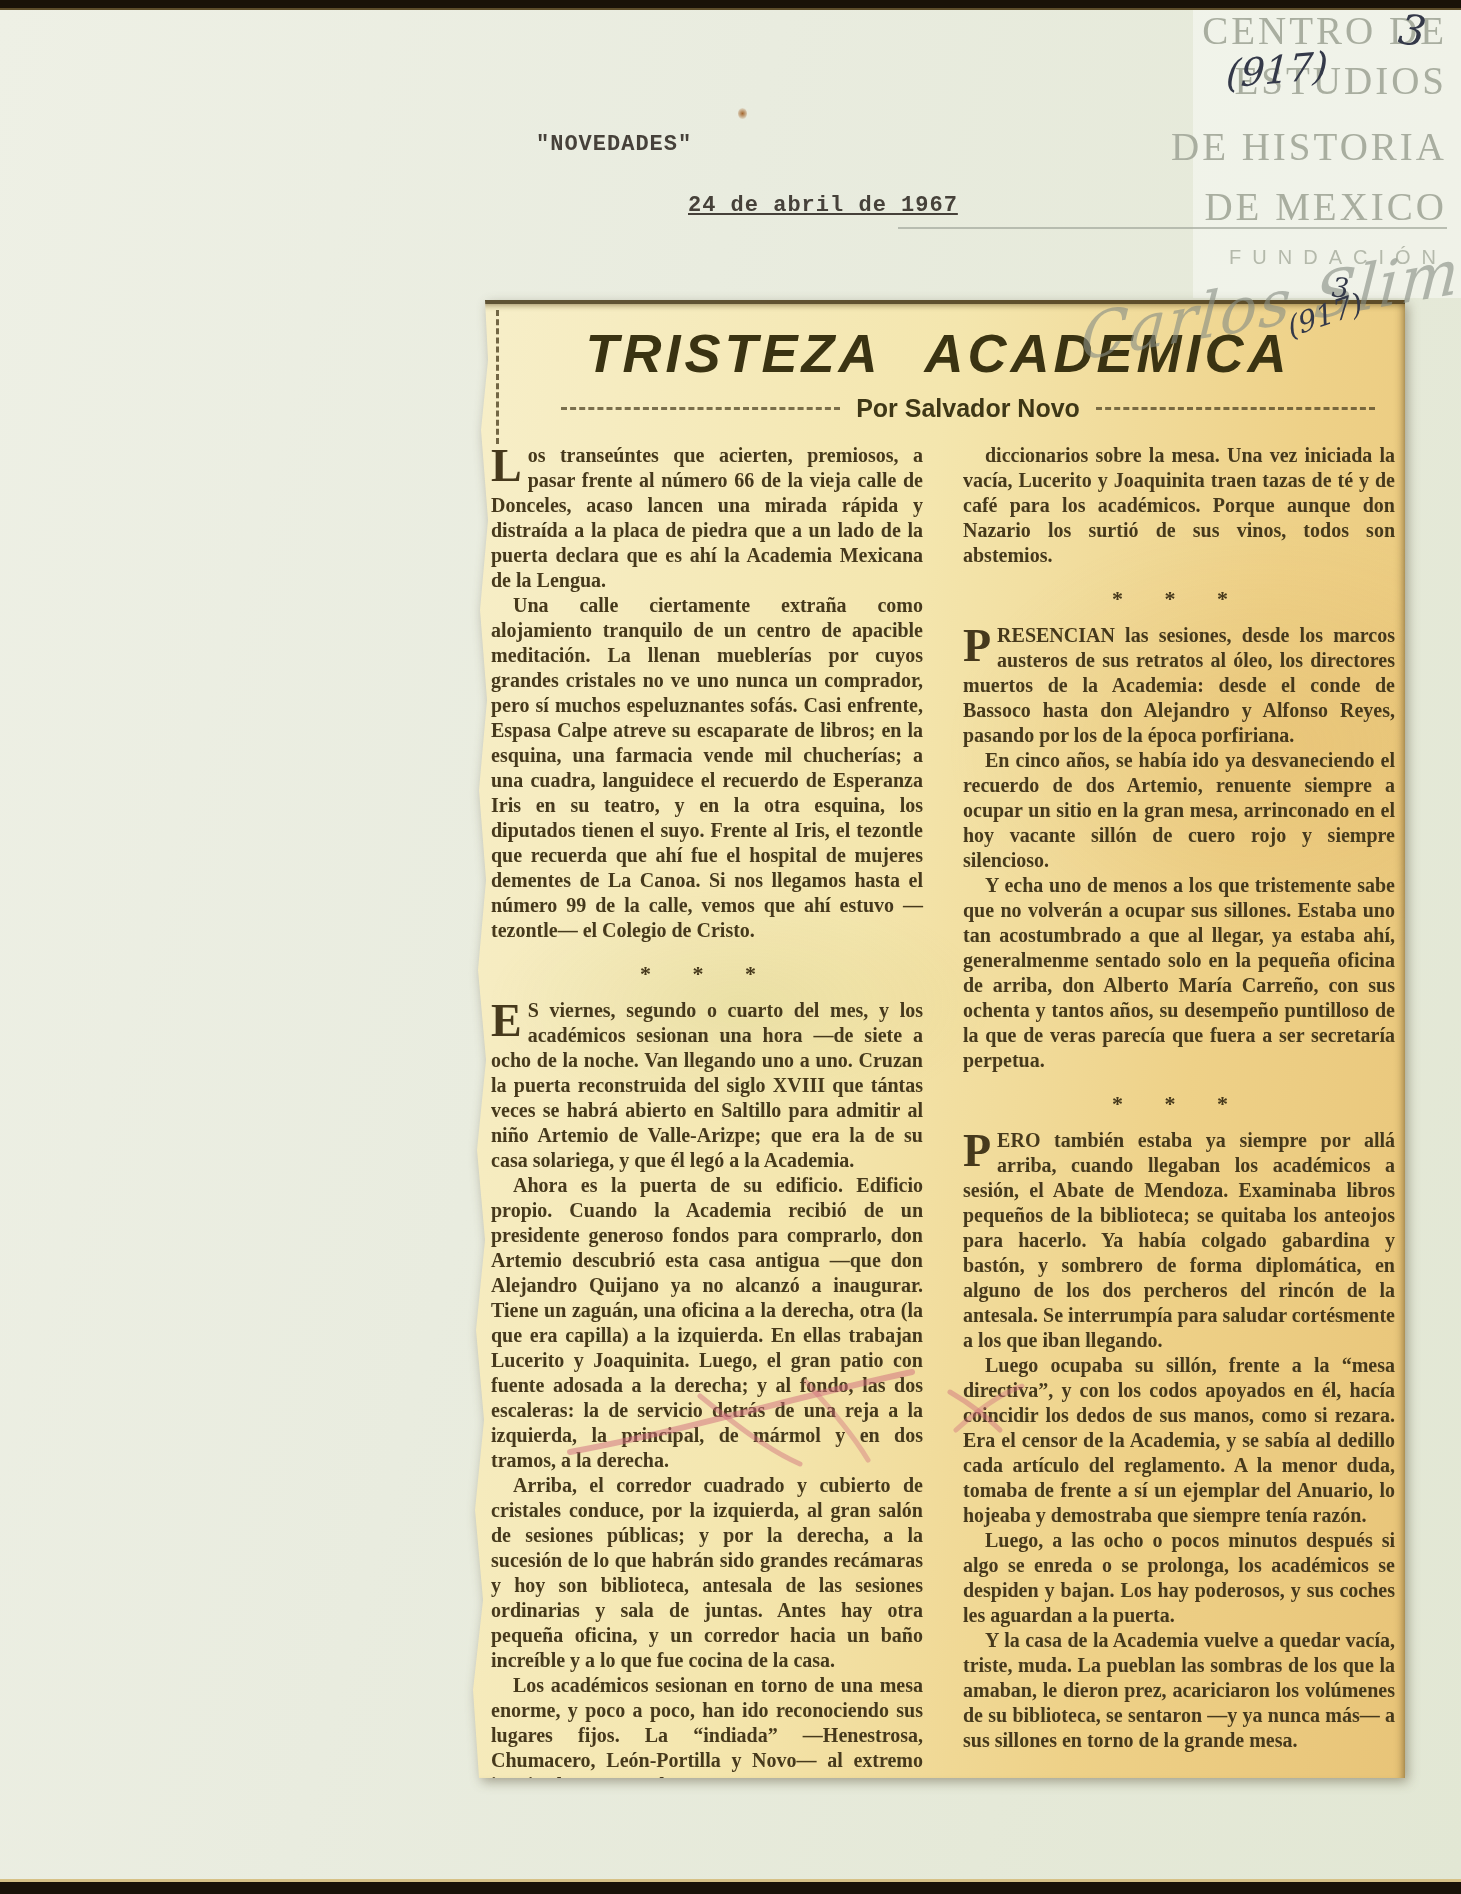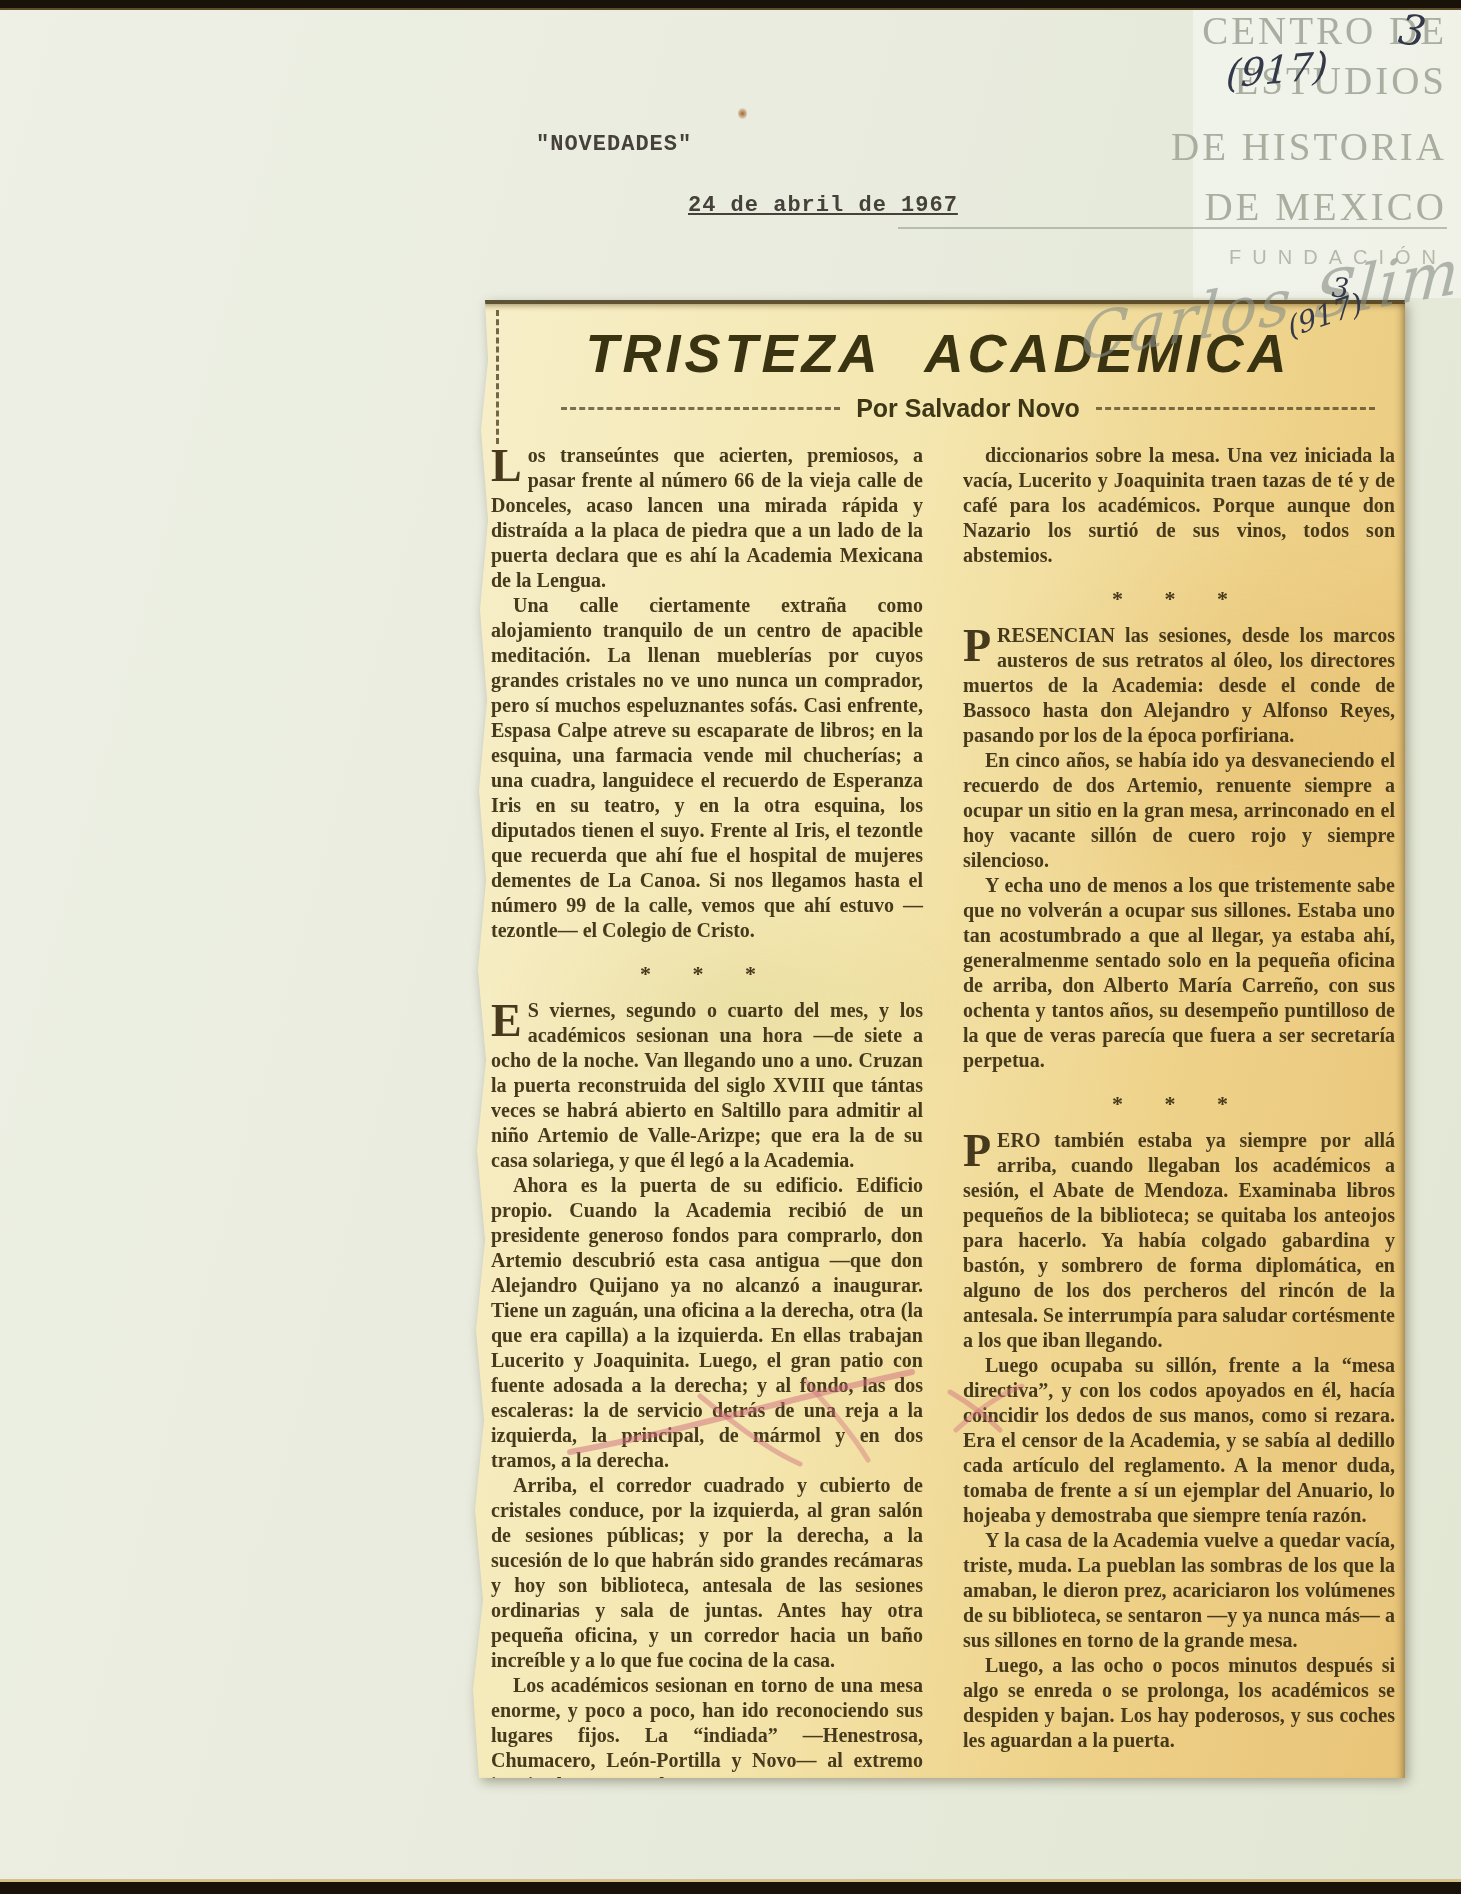--- a/index.html
+++ b/index.html
@@ -133,22 +133,22 @@
           </div>
         <div class="col">
             <p class="para">diccionarios sobre la mesa. Una vez iniciada la vacía, Lucerito y Joaquinita traen tazas de té y de café para los académicos. Porque aunque don Nazario los surtió de sus vinos, todos son abstemios.</p>
             <div class="sep">* * *</div>
             <p class="para has-drop"><span class="dropcap">P</span>RESENCIAN las sesiones, desde los marcos austeros de sus retratos al óleo, los directores muertos de la Academia: desde el conde de Bassoco hasta don Alejandro y Alfonso Reyes, pasando por los de la época porfiriana.</p>
             <p class="para">En cinco años, se había ido ya desvaneciendo el recuerdo de dos Artemio, renuente siempre a ocupar un sitio en la gran mesa, arrinconado en el hoy vacante sillón de cuero rojo y siempre silencioso.</p>
             <p class="para">Y echa uno de menos a los que tristemente sabe que no volverán a ocupar sus sillones. Estaba uno tan acostumbrado a que al llegar, ya estaba ahí, generalmenme sentado solo en la pequeña oficina de arriba, don Alberto María Carreño, con sus ochenta y tantos años, su desempeño puntilloso de la que de veras parecía que fuera a ser secretaría perpetua.</p>
             <div class="sep">* * *</div>
             <p class="para has-drop"><span class="dropcap">P</span>ERO también estaba ya siempre por allá arriba, cuando llegaban los académicos a sesión, el Abate de Mendoza. Examinaba libros pequeños de la biblioteca; se quitaba los anteojos para hacerlo. Ya había colgado gabardina y bastón, y sombrero de forma diplomática, en alguno de los dos percheros del rincón de la antesala. Se interrumpía para saludar cortésmente a los que iban llegando.</p>
             <p class="para">Luego ocupaba su sillón, frente a la “mesa directiva”, y con los codos apoyados en él, hacía coincidir los dedos de sus manos, como si rezara. Era el censor de la Academia, y se sabía al dedillo cada artículo del reglamento. A la menor duda, tomaba de frente a sí un ejemplar del Anuario, lo hojeaba y demostraba que siempre tenía razón.</p>
+            <p class="para">Luego, a las ocho o pocos minutos después si algo se enreda o se prolonga, los académicos se despiden y bajan. Los hay poderosos, y sus coches les aguardan a la puerta.</p>
             <p class="para">Y la casa de la Academia vuelve a quedar vacía, triste, muda. La pueblan las sombras de los que la amaban, le dieron prez, acariciaron los volúmenes de su biblioteca, se sentaron —y ya nunca más— a sus sillones en torno de la grande mesa.</p>
-            <p class="para">Luego, a las ocho o pocos minutos después si algo se enreda o se prolonga, los académicos se despiden y bajan. Los hay poderosos, y sus coches les aguardan a la puerta.</p>
           </div>
       </div>
     </div>
   </div>
 
   <svg class="marks" width="1461" height="1894" viewBox="0 0 1461 1894">
     <path d="M 570 1452 C 680 1432, 790 1398, 912 1372" fill="none" stroke="#cf6b7d" stroke-width="6" stroke-linecap="round" opacity="0.5"></path>
     <path d="M 700 1396 C 742 1430, 772 1452, 800 1464" fill="none" stroke="#cf6b7d" stroke-width="5" stroke-linecap="round" opacity="0.45"></path>
     <path d="M 806 1382 C 836 1414, 856 1440, 868 1460" fill="none" stroke="#cf6b7d" stroke-width="5" stroke-linecap="round" opacity="0.4"></path>
     <path d="M 950 1392 C 974 1406, 990 1420, 1000 1430" fill="none" stroke="#cf6b7d" stroke-width="5" stroke-linecap="round" opacity="0.45"></path>

